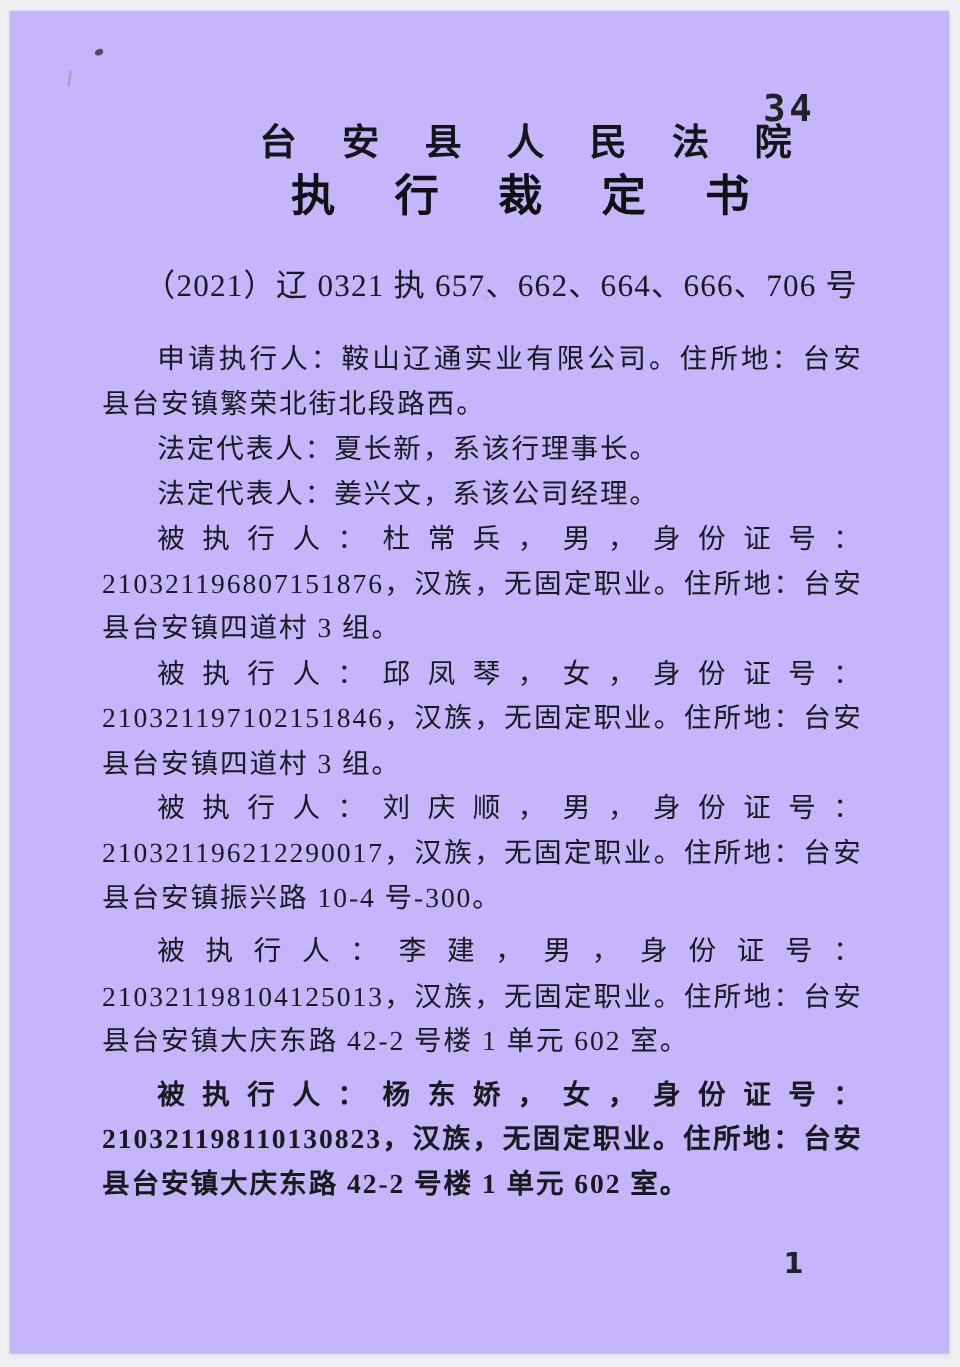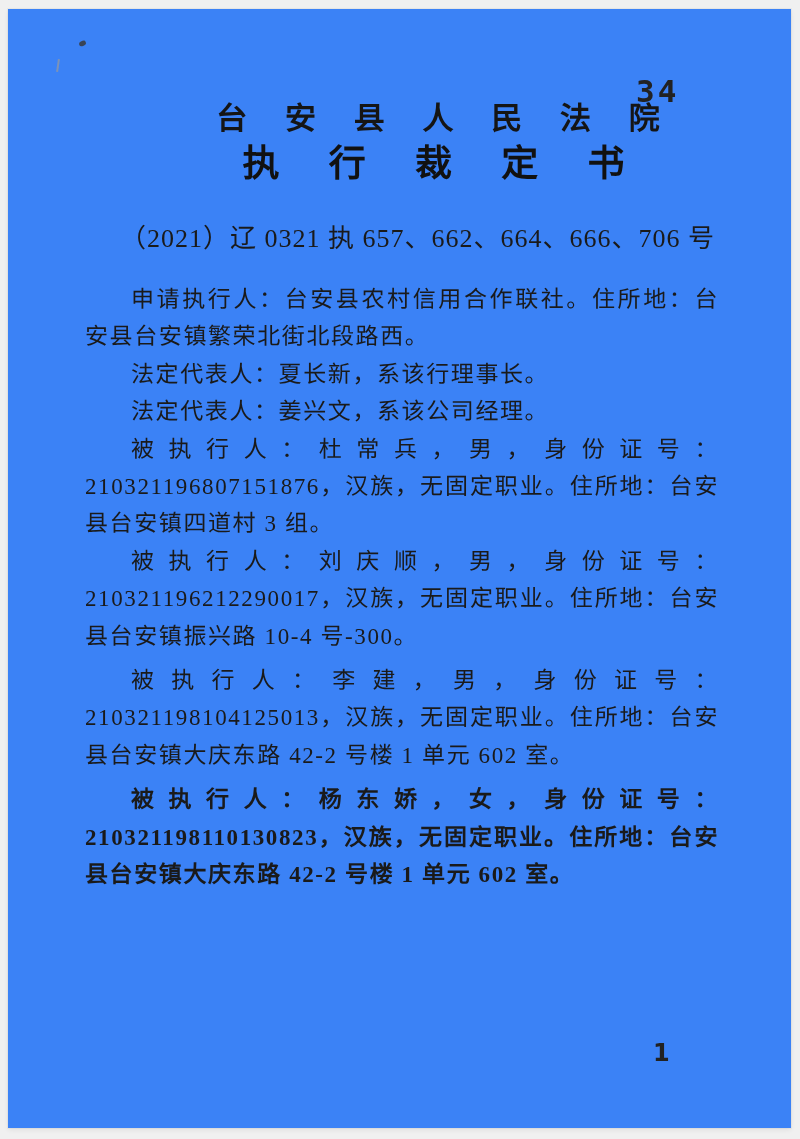--- a/index.html
+++ b/index.html
@@ -16,21 +16,21 @@
     width: 800px;
     height: 1139px;
     background: #f0f0f0;
   }
   .sheet {
     position: absolute;
     left: 8px;
     top: 9px;
     width: 783px;
     height: 1119px;
-    background: #3b82f6;
+    background: #c4b5fd;
     box-shadow: 0 0 0 1px rgba(0,0,0,0.03), 0 2px 5px rgba(0,0,0,0.07);
     color: #1c1c1c;
   }
   
   .pen-mark-1 {
     position: absolute;
     left: 71px; top: 32px;
     width: 7px; height: 5px;
     background: #3a3a3a;
     border-radius: 60% 40% 50% 50%;
@@ -124,24 +124,25 @@
 
     <div class="corner-number">34</div>
 
     <div class="court-name">台 安 县 人 民 法 院</div>
 
     <div class="doc-title">执 行 裁 定 书</div>
 
     <div class="case-number">（2021）辽 0321 执 657、662、664、666、706 号</div>
 
     <div class="content">
-      <p>申请执行人：台安县农村信用合作联社。住所地：台安县台安镇繁荣北街北段路西。</p>
+      <p>申请执行人：鞍山辽通实业有限公司。住所地：台安县台安镇繁荣北街北段路西。</p>
       <p>法定代表人：夏长新，系该行理事长。</p>
       <p>法定代表人：姜兴文，系该公司经理。</p>
       <p>被执行人：杜常兵，男，身份证号：210321196807151876，汉族，无固定职业。住所地：台安县台安镇四道村 3 组。</p>
+      <p>被执行人：邱凤琴，女，身份证号：210321197102151846，汉族，无固定职业。住所地：台安县台安镇四道村 3 组。</p>
       <p>被执行人：刘庆顺，男，身份证号：210321196212290017，汉族，无固定职业。住所地：台安县台安镇振兴路 10-4 号-300。</p>
       <p class="gap-lg">被执行人：李建，男，身份证号：210321198104125013，汉族，无固定职业。住所地：台安县台安镇大庆东路 42-2 号楼 1 单元 602 室。</p>
       <p class="gap-sm">被执行人：杨东娇，女，身份证号：210321198110130823，汉族，无固定职业。住所地：台安县台安镇大庆东路 42-2 号楼 1 单元 602 室。</p>
     </div>
 
     <div class="page-number">1</div>
 
   </div>
 </div>
 

